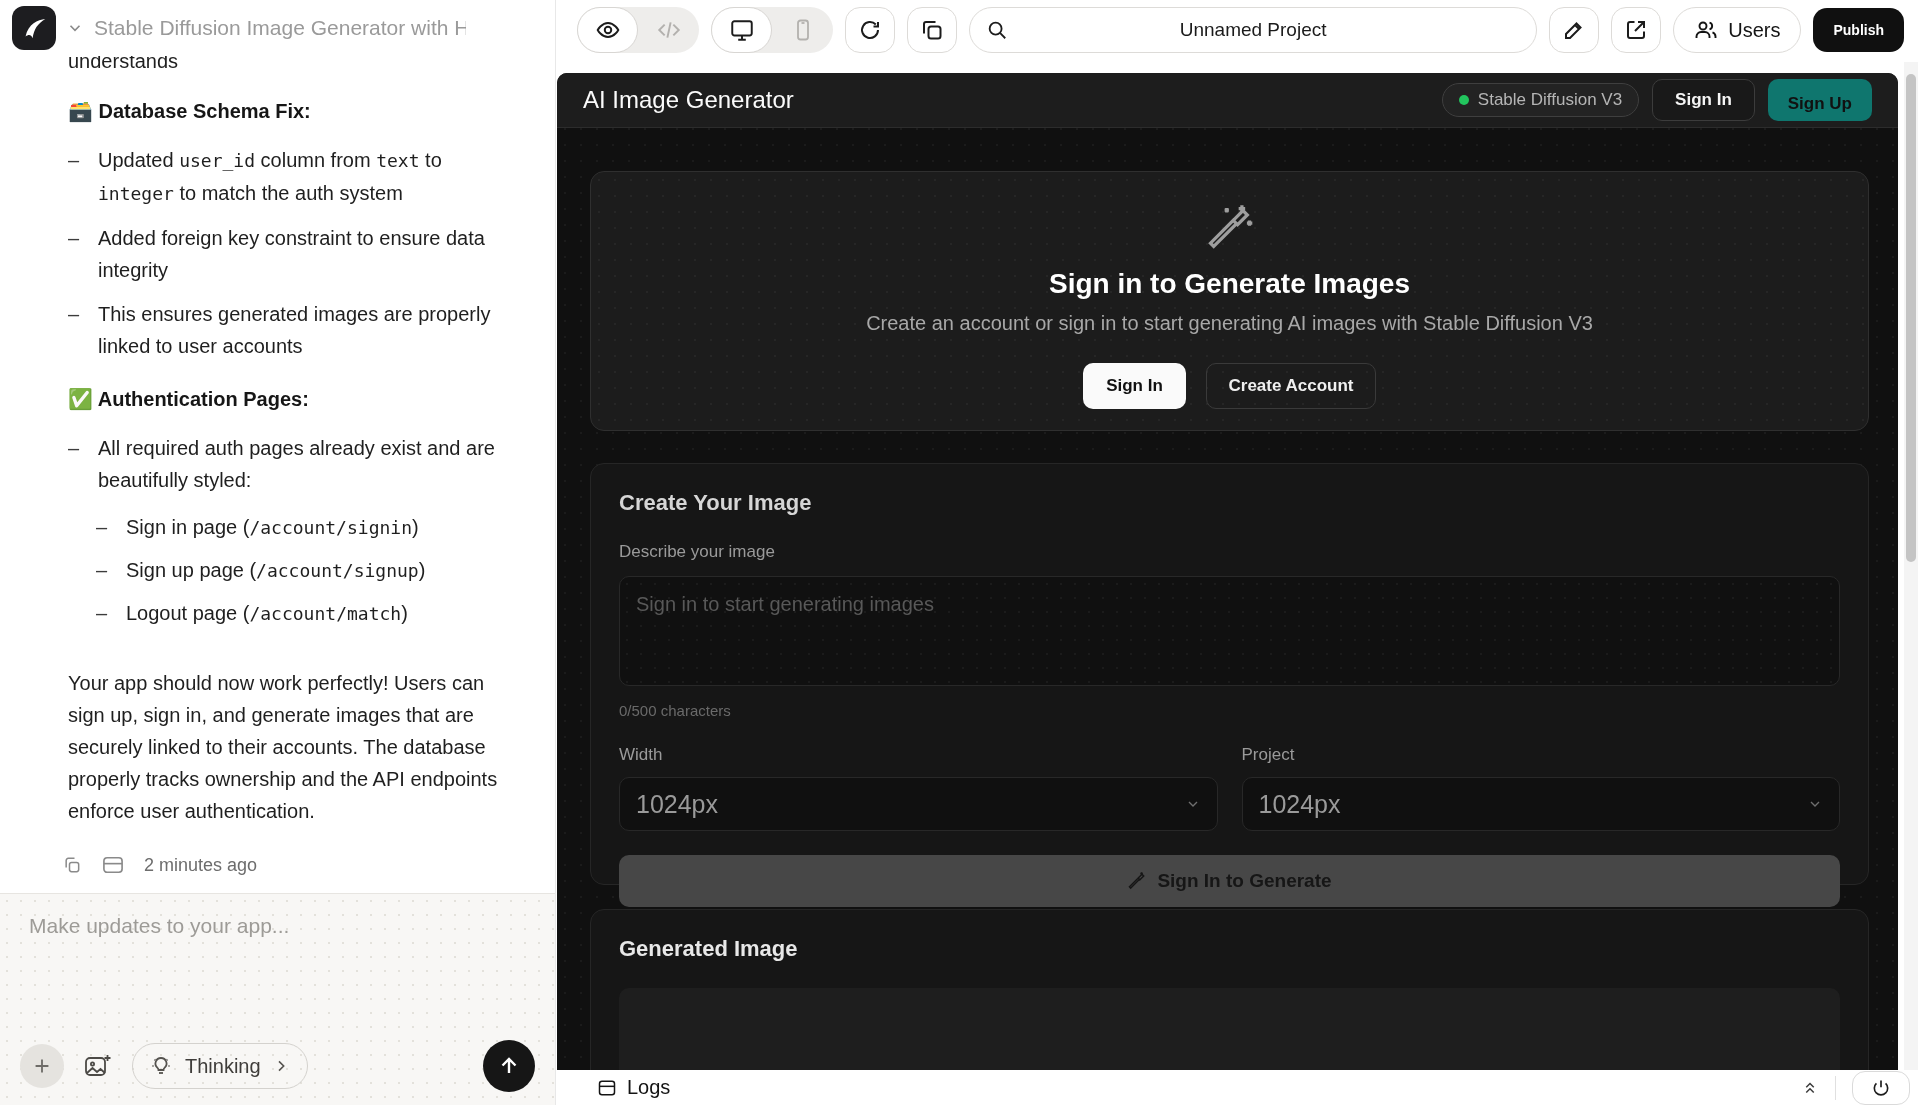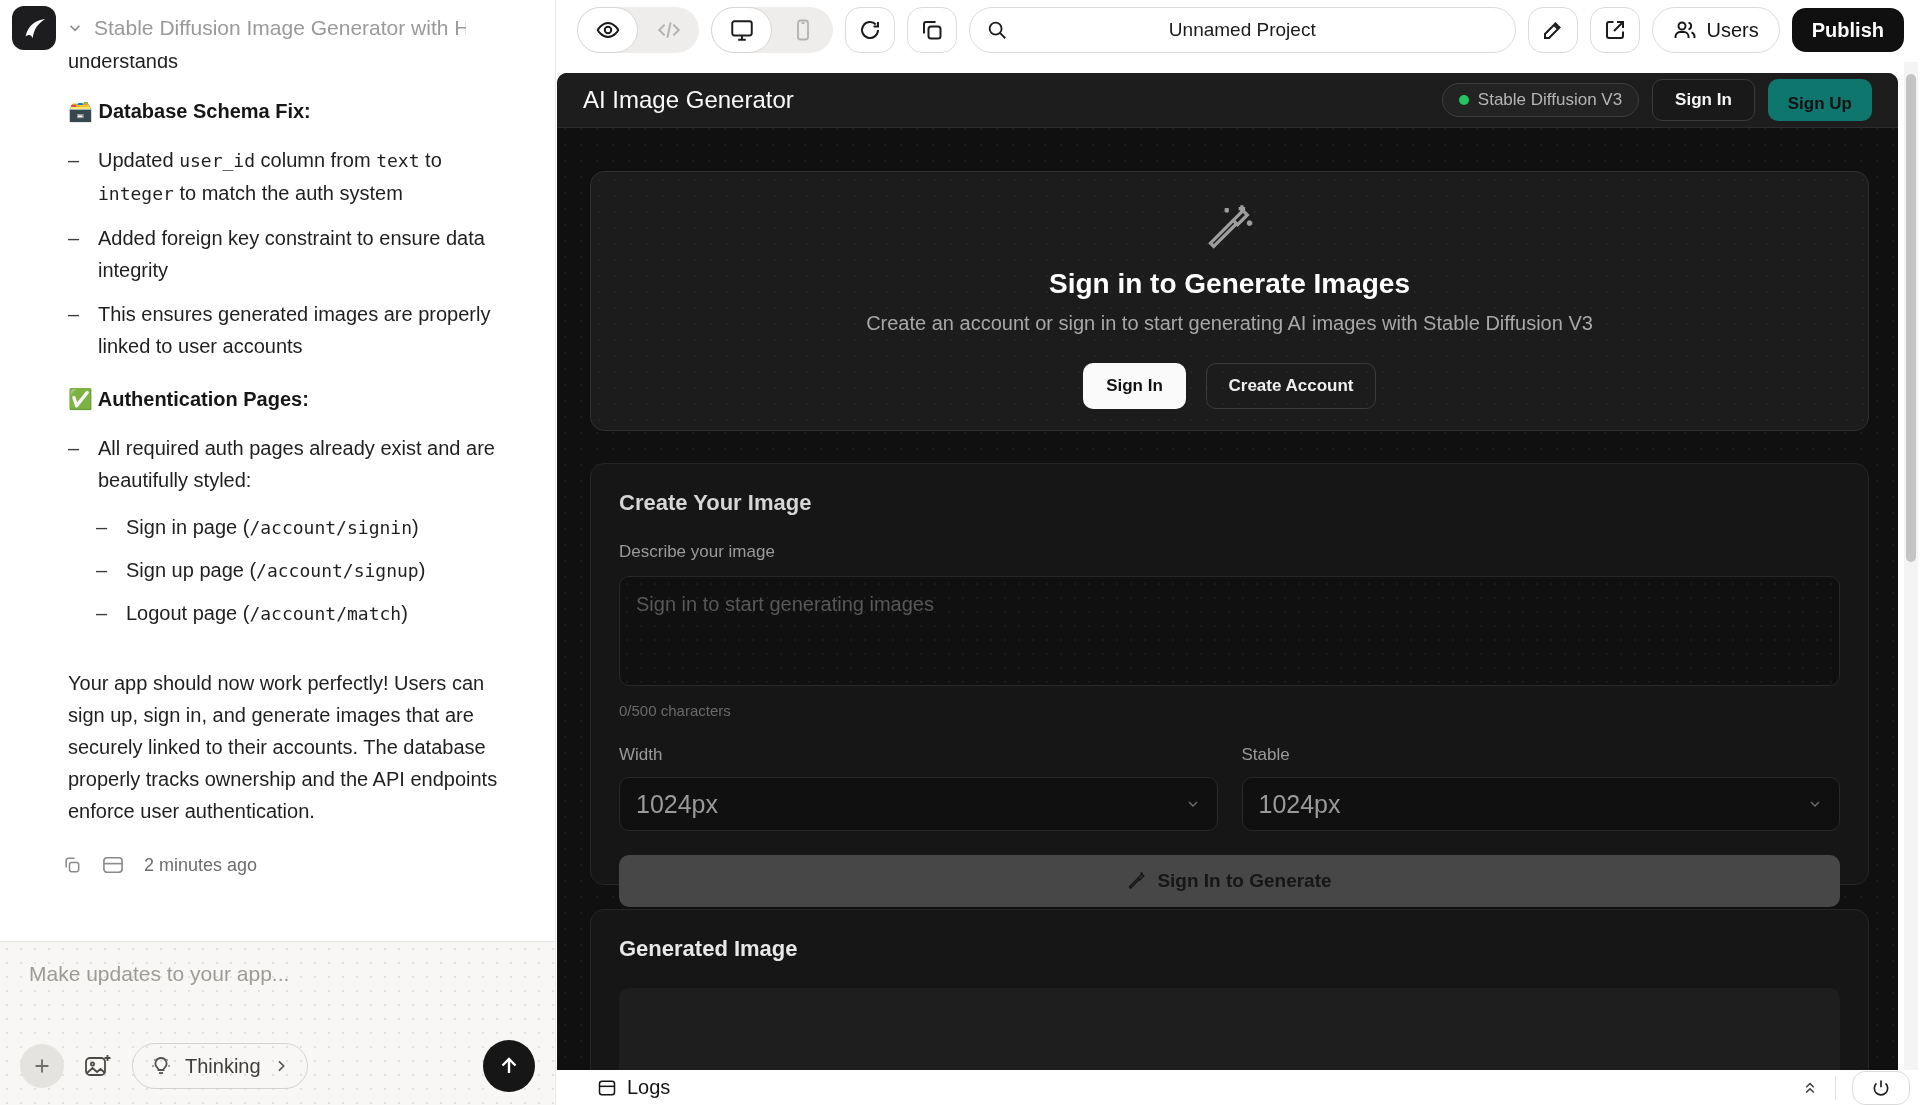--- a/index.html
+++ b/index.html
@@ -27,21 +27,21 @@
   .chat li .dash { flex:0 0 30px; color:#3c3c3c; }
   .chat li .li-body { flex:1; }
   .chat .sub { margin-top:2px; margin-left:28px; }
   .chat .sub li { margin-bottom:4px; line-height:38px; }
   code, .mono { font-family:"DejaVu Sans Mono", monospace; font-size:18px; color:#1f1f1f; }
   .chat .closing { margin-top:34px; }
   .msg-meta { display:flex; align-items:center; gap:20px; margin-top:22px; color:#6d6d6d;
     font-size:18px; margin-left:-6px; }
   .meta-btn { background:none; border:none; color:#8a8a8a; cursor:pointer; }
 
-  .composer { position:absolute; left:0; bottom:0; right:0; height:164px;
+  .composer { position:absolute; left:0; bottom:0; right:0; height:212px;
     border-top:1px solid #e7e5e1; background:#f8f7f5;
     background-image:radial-gradient(circle, #e3e1db 1px, transparent 1.3px);
     background-size:14px 14px; }
   .composer textarea { position:absolute; left:29px; top:20px; right:24px; height:110px;
     background:transparent; border:none; outline:none; resize:none; font-size:21px;
     color:#3a3a3a; font-family:"Liberation Sans", sans-serif; }
   .composer textarea::placeholder { color:#9d9b97; }
   .composer-row { position:absolute; left:20px; right:20px; bottom:13px; height:52px;
     display:flex; align-items:center; gap:20px; }
   .plus-btn { width:44px; height:44px; border-radius:50%; background:#e5e3df; border:none;
@@ -61,21 +61,21 @@
     display:flex; align-items:center; justify-content:center; color:#b3b1ae; cursor:pointer; }
   .seg > button.on { background:#fff; border:1px solid #d8d6d3; color:#1c1c1c; }
   .tb-btn { width:50px; height:46px; border:1px solid #dddbd8; background:#fff; border-radius:15px;
     display:flex; align-items:center; justify-content:center; color:#1c1c1c; cursor:pointer; }
   .url-bar { flex:1; height:46px; border:1px solid #dddbd8; border-radius:23px; background:#fff;
     display:flex; align-items:center; padding:0 16px; position:relative; cursor:text; }
   .url-text { position:absolute; left:0; right:0; text-align:center; font-size:19px; color:#1b1b1b; }
   .invite-btn { height:46px; border:1px solid #dddbd8; background:#fff; border-radius:23px;
     display:flex; align-items:center; gap:10px; padding:0 20px; font-size:20px; color:#141414; cursor:pointer; }
   .publish-btn { height:44px; border:none; background:#101010; color:#fff; border-radius:14px;
-    padding:0 20px; font-size:20px; font-weight:600; cursor:pointer; }
+    padding:0 20px; font-size:14px; font-weight:600; cursor:pointer; }
 
   
   .preview { position:absolute; left:557px; top:60px; right:0; bottom:0; background:#fff; }
   .app { position:absolute; left:0; top:13px; right:22px; bottom:35px; background:#101010;
     background-image:radial-gradient(circle, #1b1b1b 1px, transparent 1.3px);
     background-size:16px 16px; border-radius:10px 10px 0 0; overflow:hidden; color:#fff; }
   .app-header { position:absolute; left:0; top:0; right:0; height:55px; background:#1d1d1d;
     border-bottom:1px solid #2c2c2c; display:flex; align-items:center; padding:0 26px; }
   .app-title { font-size:24px; font-weight:400; color:#fafafa; }
   .app-header .right { margin-left:auto; display:flex; align-items:center; gap:13px; }
@@ -397,21 +397,21 @@
           <div class="select">
             <span>1024px</span>
             <span class="chev">
               <svg width="16" height="16" viewBox="0 0 24 24" fill="none" stroke="currentColor" stroke-width="2">
                   <path d="M6 9l6 6 6-6"></path>
                 </svg>
             </span>
           </div>
         </div>
         <div>
-          <div class="field-label">Stable</div>
+          <div class="field-label">Project</div>
           <div class="select">
             <span>1024px</span>
             <span class="chev">
               <svg width="16" height="16" viewBox="0 0 24 24" fill="none" stroke="currentColor" stroke-width="2">
                   <path d="M6 9l6 6 6-6"></path>
                 </svg>
             </span>
           </div>
         </div>
       </div>

